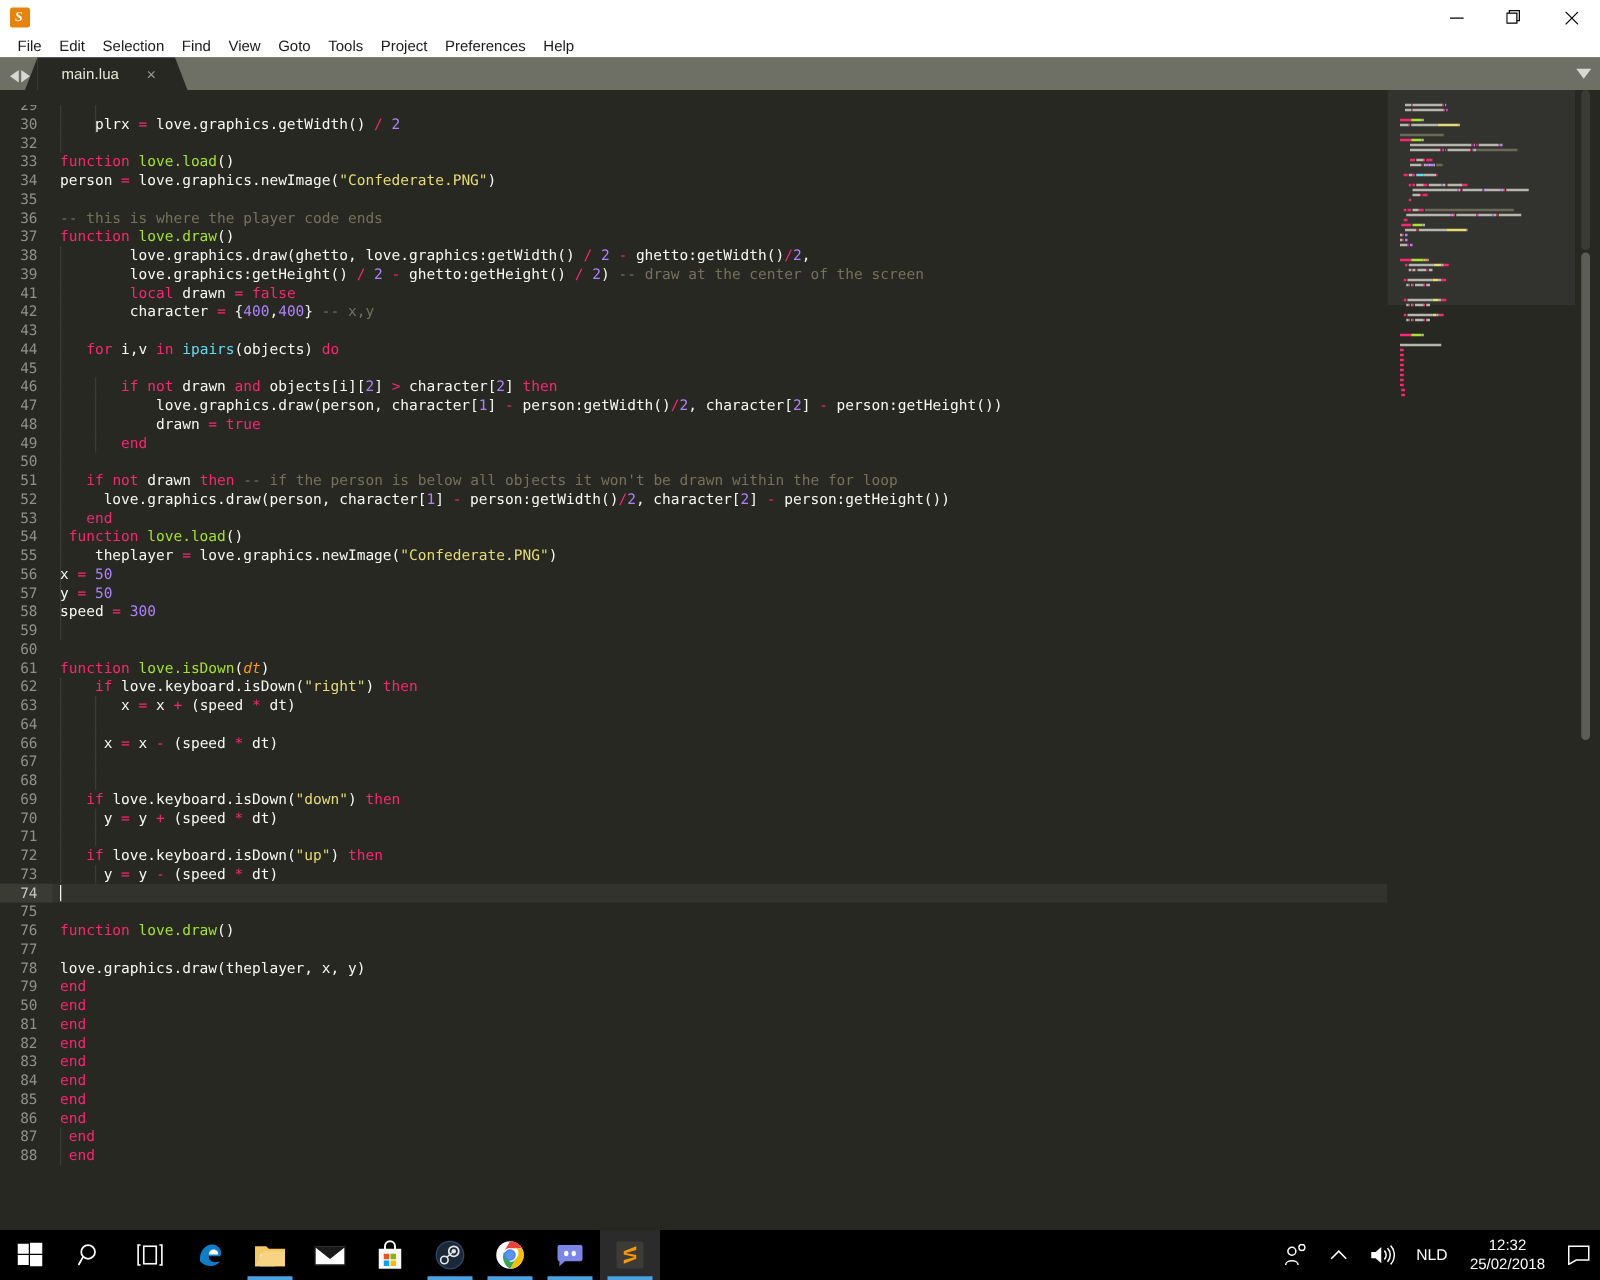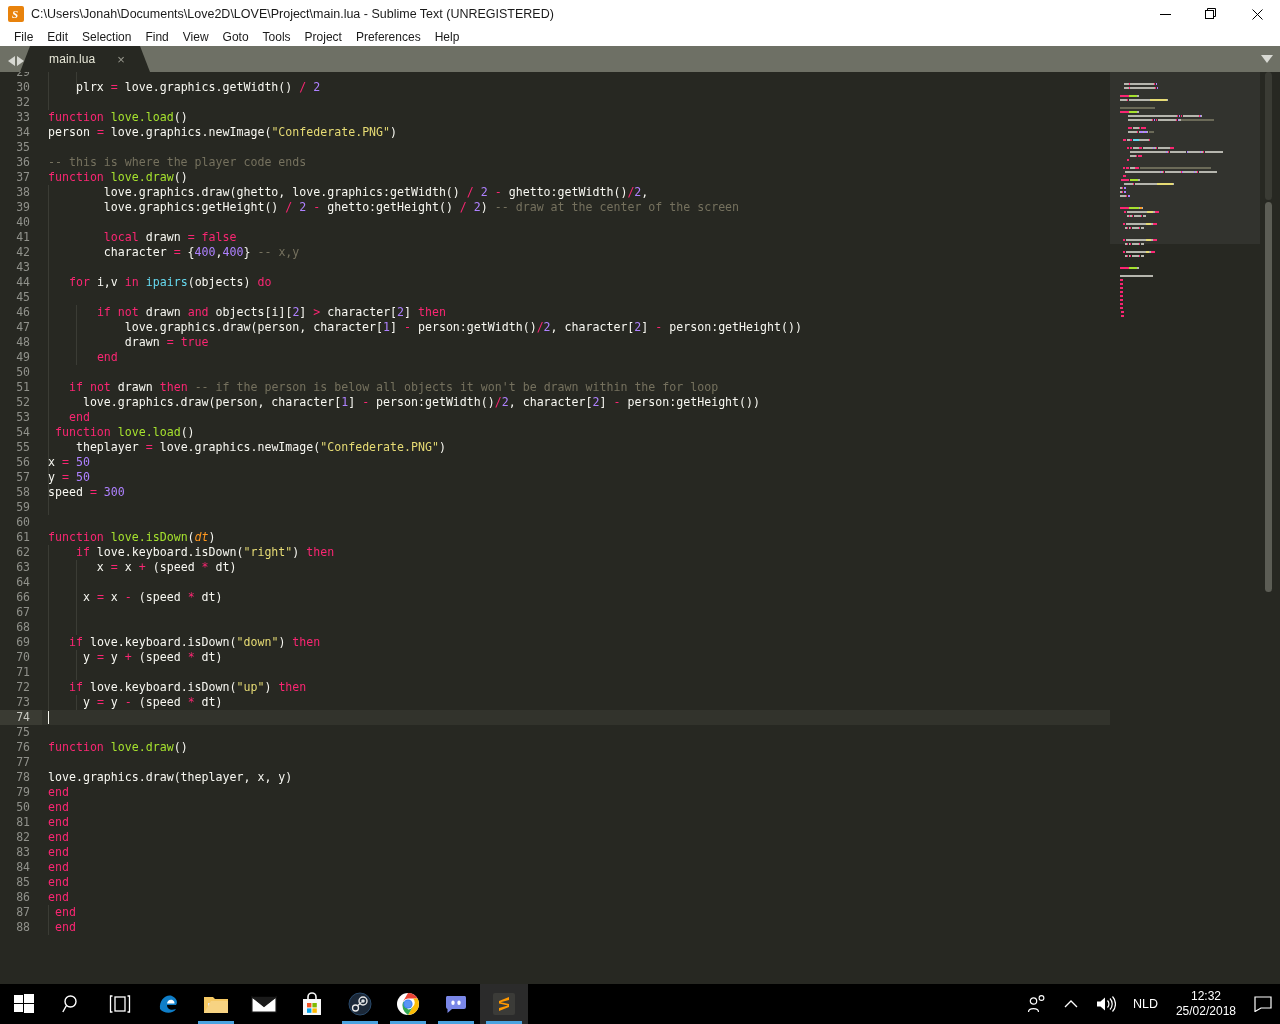--- a/index.html
+++ b/index.html
@@ -55,21 +55,21 @@
   .tabbar-spacer{flex:1 1 auto;}
   .tabbar-menu{width:26px;height:26px;display:flex;align-items:center;justify-content:center;}
   .tabbar-menu .caret{width:0;height:0;border-left:6px solid transparent;
     border-right:6px solid transparent;border-top:8px solid #d8d9d3;}
 
   
   .editor{
     position:absolute;left:0;top:72px;width:1280px;height:890px;
     background:#272822;overflow:hidden;
   }
-  .code-area{position:absolute;left:0;top:0;width:1110px;height:890px;overflow:hidden;text-decoration:underline;}
+  .code-area{position:absolute;left:0;top:12px;width:1110px;height:890px;overflow:hidden;text-decoration:underline;}
   .code-lines{position:absolute;left:0;top:-7px;width:1110px;}
   .ln{
     position:relative;height:15px;line-height:15px;white-space:pre;
     font-family:"DejaVu Sans Mono","Liberation Mono",monospace;font-size:11.6px;
   }
   .ln .num{
     position:absolute;left:0;top:0;width:30px;text-align:right;
     color:#90918b;font-size:11.5px;
   }
   .ln .txt{position:absolute;left:48px;top:0;color:#f8f8f2;}
@@ -150,21 +150,20 @@
 </style>
 </head>
 <body>
 
 <div id="app">
 
   <div class="titlebar">
     <div class="tb-icon">
       <span class="s">S</span>
     </div>
-    <span class="tb-title">C:\Users\Jonah\Documents\Love2D\LOVE\Project\main.lua - Sublime Text (UNREGISTERED)</span>
     <div class="tb-spacer"></div>
     <div class="winbtn">
       <svg width="11" height="11" viewBox="0 0 11 11">
           <line x1="0" y1="5.5" x2="11" y2="5.5" stroke="#000" stroke-width="1"></line>
         </svg>
     </div>
     <div class="winbtn">
       <svg width="12" height="12" viewBox="0 0 12 12">
         <rect x="0.5" y="2.5" width="8" height="8" fill="none" stroke="#000" stroke-width="1"></rect>
         <polyline points="2.5,2.5 2.5,0.5 10.5,0.5 10.5,8.5 8.5,8.5" fill="none" stroke="#000" stroke-width="1"></polyline>
@@ -212,21 +211,20 @@
           <div class="ln"><span class="num">29</span><div class="guide" style="left: 48px;"></div><div class="guide" style="left: 75.92px;"></div><span class="txt"></span></div>
           <div class="ln"><span class="num">30</span><div class="guide" style="left: 48px;"></div><div class="guide" style="left: 75.92px;"></div><span class="txt"><span class="pl">    plrx </span><span class="op">=</span><span class="pl"> love.graphics.getWidth() </span><span class="op">/</span><span class="pl"> </span><span class="nu">2</span></span></div>
           <div class="ln"><span class="num">32</span><div class="guide" style="left: 48px;"></div><span class="txt"></span></div>
           <div class="ln"><span class="num">33</span><span class="txt"><span class="k">function </span><span class="fn">love.load</span><span class="pl">()</span></span></div>
           <div class="ln"><span class="num">34</span><span class="txt"><span class="pl">person </span><span class="op">=</span><span class="pl"> love.graphics.newImage(</span><span class="st">"Confederate.PNG"</span><span class="pl">)</span></span></div>
           <div class="ln"><span class="num">35</span><span class="txt"></span></div>
           <div class="ln"><span class="num">36</span><span class="txt"><span class="cm">-- this is where the player code ends</span></span></div>
           <div class="ln"><span class="num">37</span><span class="txt"><span class="k">function </span><span class="fn">love.draw</span><span class="pl">()</span></span></div>
           <div class="ln"><span class="num">38</span><div class="guide" style="left: 48px;"></div><span class="txt"><span class="pl">        love.graphics.draw(ghetto, love.graphics:getWidth() </span><span class="op">/</span><span class="pl"> </span><span class="nu">2</span><span class="pl"> </span><span class="op">-</span><span class="pl"> ghetto:getWidth()</span><span class="op">/</span><span class="nu">2</span><span class="pl">,</span></span></div>
           <div class="ln"><span class="num">39</span><div class="guide" style="left: 48px;"></div><span class="txt"><span class="pl">        love.graphics:getHeight() </span><span class="op">/</span><span class="pl"> </span><span class="nu">2</span><span class="pl"> </span><span class="op">-</span><span class="pl"> ghetto:getHeight() </span><span class="op">/</span><span class="pl"> </span><span class="nu">2</span><span class="pl">) </span><span class="cm">-- draw at the center of the screen</span></span></div>
-          <div class="ln"><span class="num">40</span><div class="guide" style="left: 48px;"></div><span class="txt"></span></div>
           <div class="ln"><span class="num">41</span><div class="guide" style="left: 48px;"></div><span class="txt"><span class="pl">        </span><span class="k">local</span><span class="pl"> drawn </span><span class="op">=</span><span class="pl"> </span><span class="k">false</span></span></div>
           <div class="ln"><span class="num">42</span><div class="guide" style="left: 48px;"></div><span class="txt"><span class="pl">        character </span><span class="op">=</span><span class="pl"> {</span><span class="nu">400</span><span class="pl">,</span><span class="nu">400</span><span class="pl">} </span><span class="cm">-- x,y</span></span></div>
           <div class="ln"><span class="num">43</span><div class="guide" style="left: 48px;"></div><span class="txt"></span></div>
           <div class="ln"><span class="num">44</span><div class="guide" style="left: 48px;"></div><span class="txt"><span class="pl">   </span><span class="k">for</span><span class="pl"> i,v </span><span class="k">in</span><span class="pl"> </span><span class="bi">ipairs</span><span class="pl">(objects) </span><span class="k">do</span></span></div>
           <div class="ln"><span class="num">45</span><div class="guide" style="left: 48px;"></div><span class="txt"></span></div>
           <div class="ln"><span class="num">46</span><div class="guide" style="left: 48px;"></div><div class="guide" style="left: 75.92px;"></div><span class="txt"><span class="pl">       </span><span class="k">if</span><span class="pl"> </span><span class="k">not</span><span class="pl"> drawn </span><span class="k">and</span><span class="pl"> objects[i][</span><span class="nu">2</span><span class="pl">] </span><span class="op">&gt;</span><span class="pl"> character[</span><span class="nu">2</span><span class="pl">] </span><span class="k">then</span></span></div>
           <div class="ln"><span class="num">47</span><div class="guide" style="left: 48px;"></div><div class="guide" style="left: 75.92px;"></div><span class="txt"><span class="pl">           love.graphics.draw(person, character[</span><span class="nu">1</span><span class="pl">] </span><span class="op">-</span><span class="pl"> person:getWidth()</span><span class="op">/</span><span class="nu">2</span><span class="pl">, character[</span><span class="nu">2</span><span class="pl">] </span><span class="op">-</span><span class="pl"> person:getHeight())</span></span></div>
           <div class="ln"><span class="num">48</span><div class="guide" style="left: 48px;"></div><div class="guide" style="left: 75.92px;"></div><span class="txt"><span class="pl">           drawn </span><span class="op">=</span><span class="pl"> </span><span class="k">true</span></span></div>
           <div class="ln"><span class="num">49</span><div class="guide" style="left: 48px;"></div><div class="guide" style="left: 75.92px;"></div><span class="txt"><span class="pl">       </span><span class="k">end</span></span></div>
           <div class="ln"><span class="num">50</span><div class="guide" style="left: 48px;"></div><span class="txt"></span></div>

